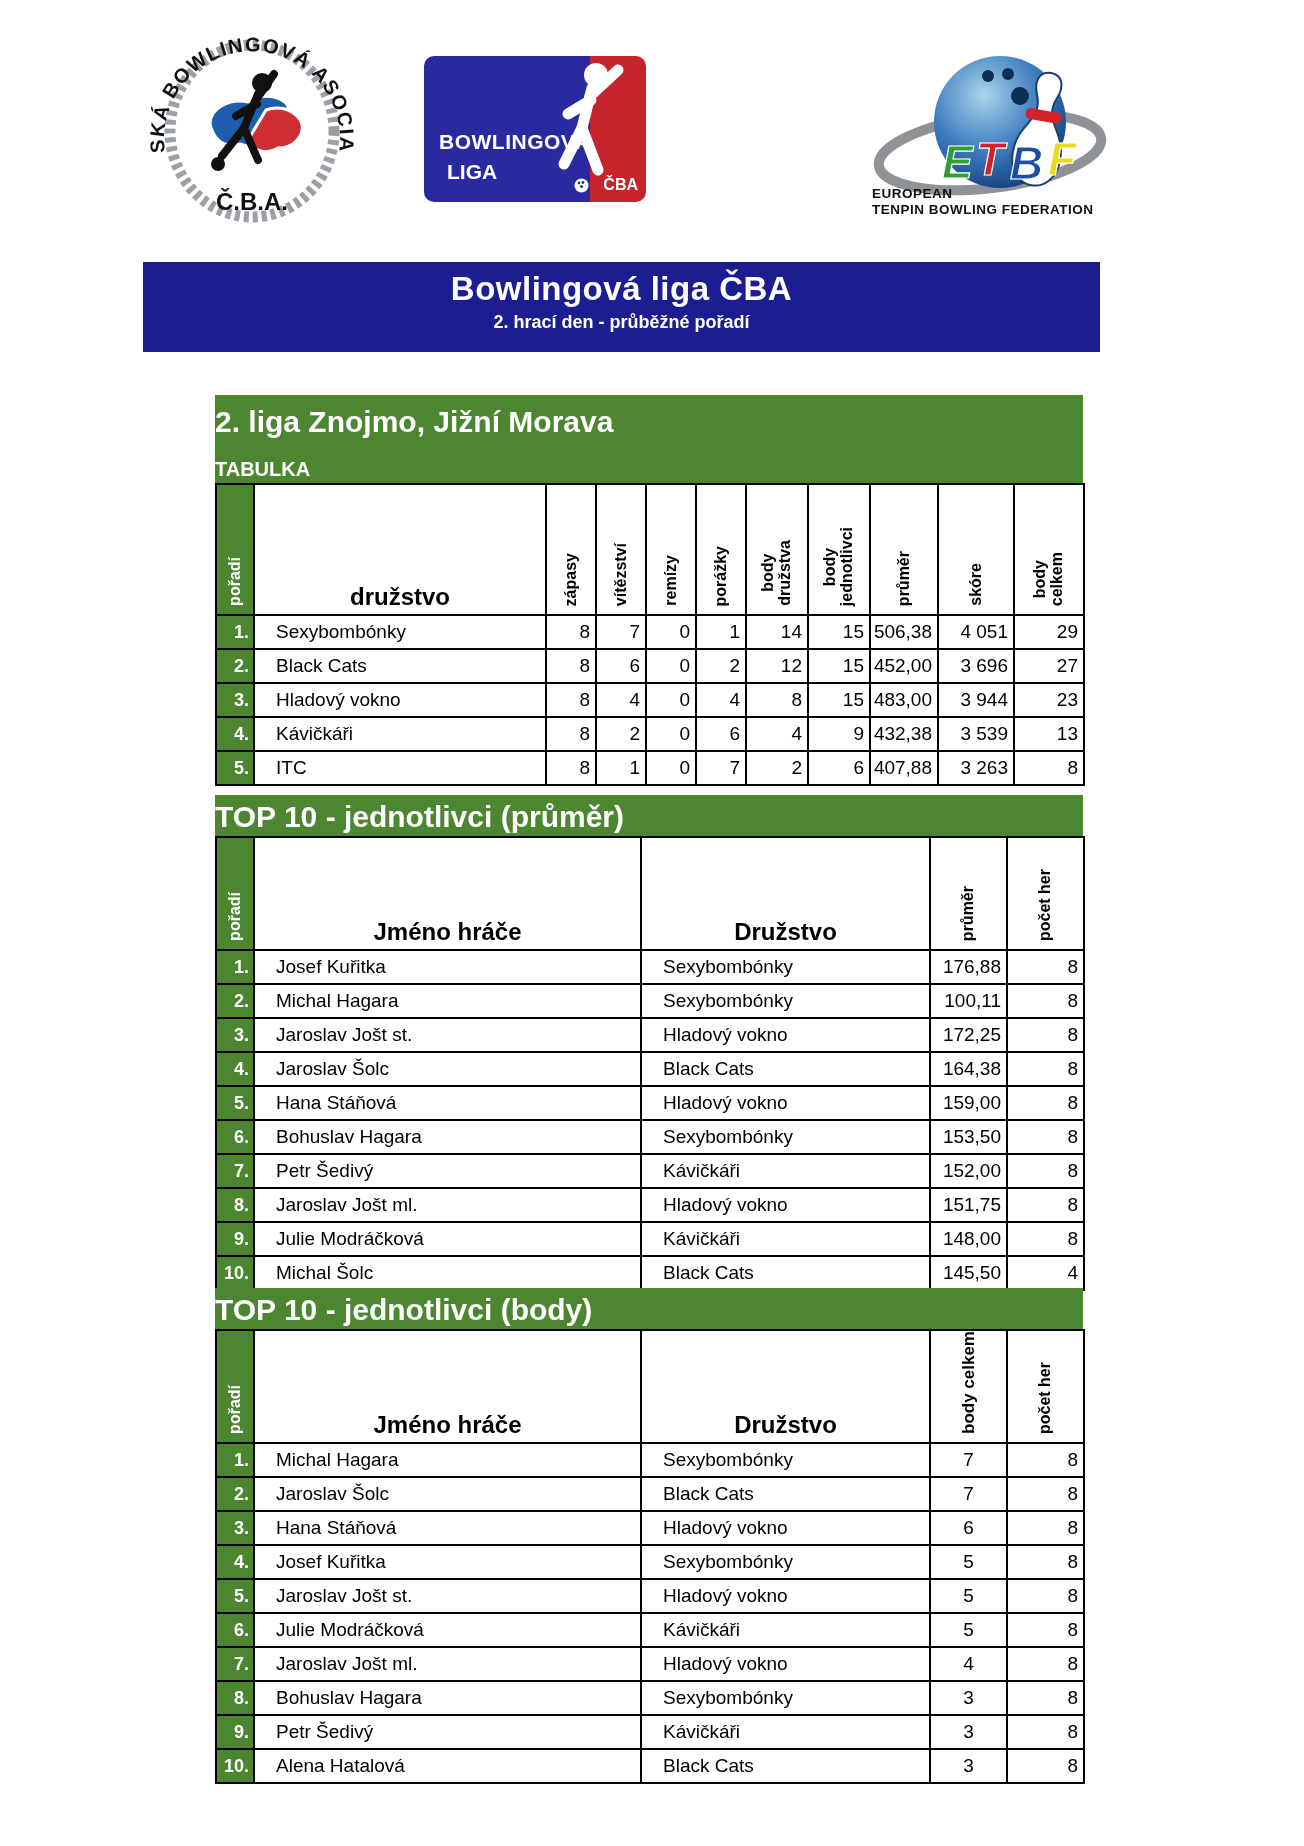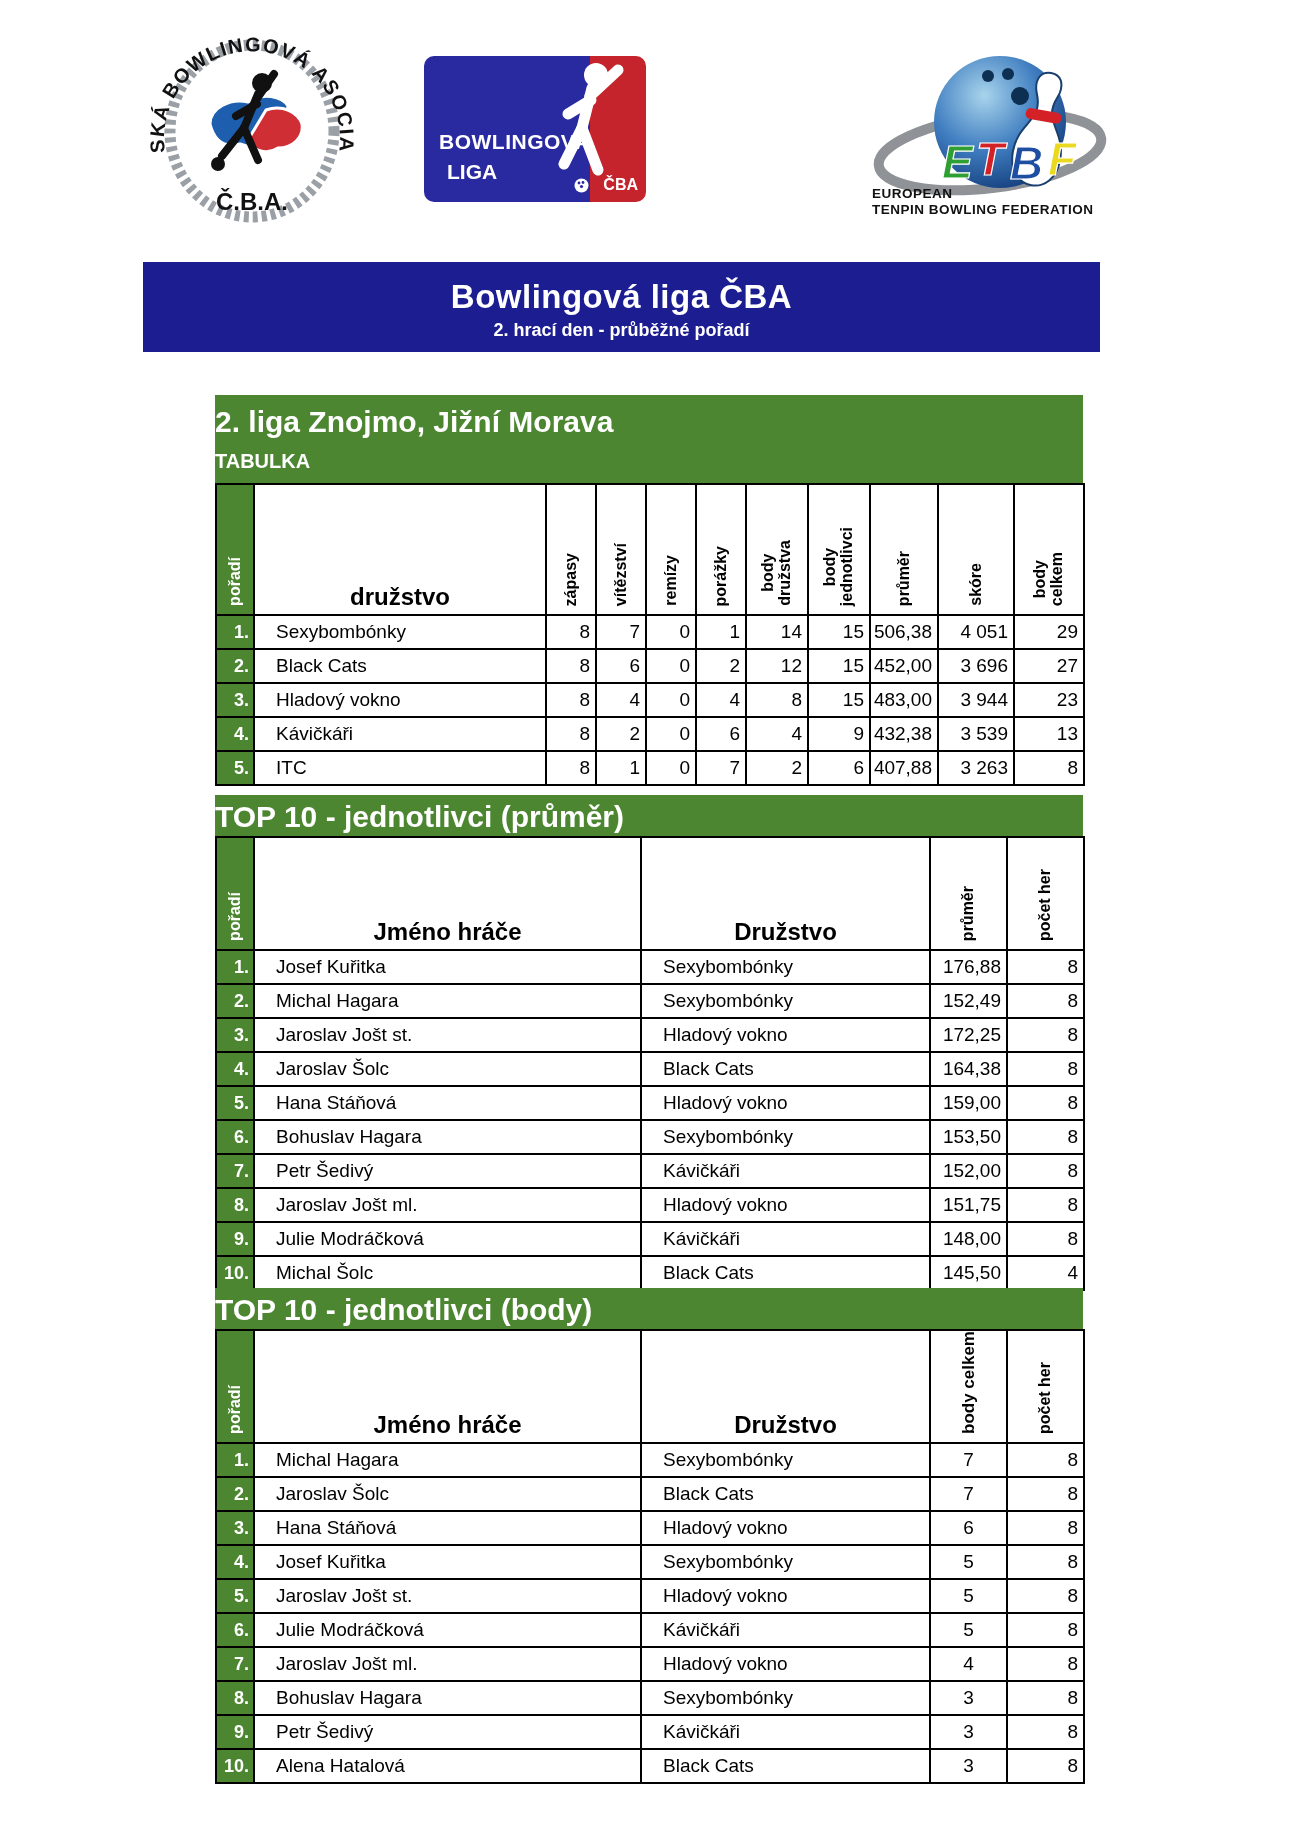--- a/index.html
+++ b/index.html
@@ -7,28 +7,28 @@
     width:1304px;height:1846px;position:relative;background:#ffffff;
     font-family:"Liberation Sans", sans-serif;color:#000;
   }
   .abs{position:absolute;}
 
   
   .banner{
     left:143px;top:262px;width:957px;height:90px;
     background:#1d1d92;color:#fff;text-align:center;
   }
-  .banner .t1{font-size:33px;font-weight:bold;padding-top:16px;letter-spacing:.5px;}
+  .banner .t1{font-size:33px;font-weight:bold;padding-top:8px;letter-spacing:.5px;}
   .banner .t2{font-size:18px;font-weight:bold;margin-top:4px;}
 
   
   .green-head{background:#4c8630;color:#fff;text-align:left;}
   .gh1{width:868px;height:88px;}
   .gh1 .t1{font-size:30px;font-weight:bold;padding-top:10px;padding-right:190px;}
-  .gh1 .t2{font-size:20px;font-weight:bold;margin-top:11px;padding-right:190px;}
+  .gh1 .t2{font-size:20px;font-weight:bold;margin-top:19px;padding-right:190px;}
   .gh2{width:868px;height:41px;line-height:44px;font-size:30px;font-weight:bold;}
 
   
   table{border-collapse:collapse;table-layout:fixed;width:868px;background:#fff;}
   th,td{border:2px solid #000;overflow:hidden;}
   thead th{vertical-align:bottom;text-align:center;font-weight:bold;padding:0 0 4px 0;background:#fff;}
   tr.h125 th{height:125px;}
   tr.h107 th{height:107px;}
   .vtext{
     writing-mode:vertical-rl;transform:rotate(180deg);display:inline-block;
@@ -273,21 +273,21 @@
           <td class="team">Josef Kuřitka</td>
           <td class="team">Sexybombónky</td>
           <td class="num">176,88</td>
           <td class="num">8</td>
         </tr>
 
         <tr>
           <td class="rank">2.</td>
           <td class="team">Michal Hagara</td>
           <td class="team">Sexybombónky</td>
-          <td class="num">152,49</td>
+          <td class="num">100,11</td>
           <td class="num">8</td>
         </tr>
 
         <tr>
           <td class="rank">3.</td>
           <td class="team">Jaroslav Jošt st.</td>
           <td class="team">Hladový vokno</td>
           <td class="num">172,25</td>
           <td class="num">8</td>
         </tr>

